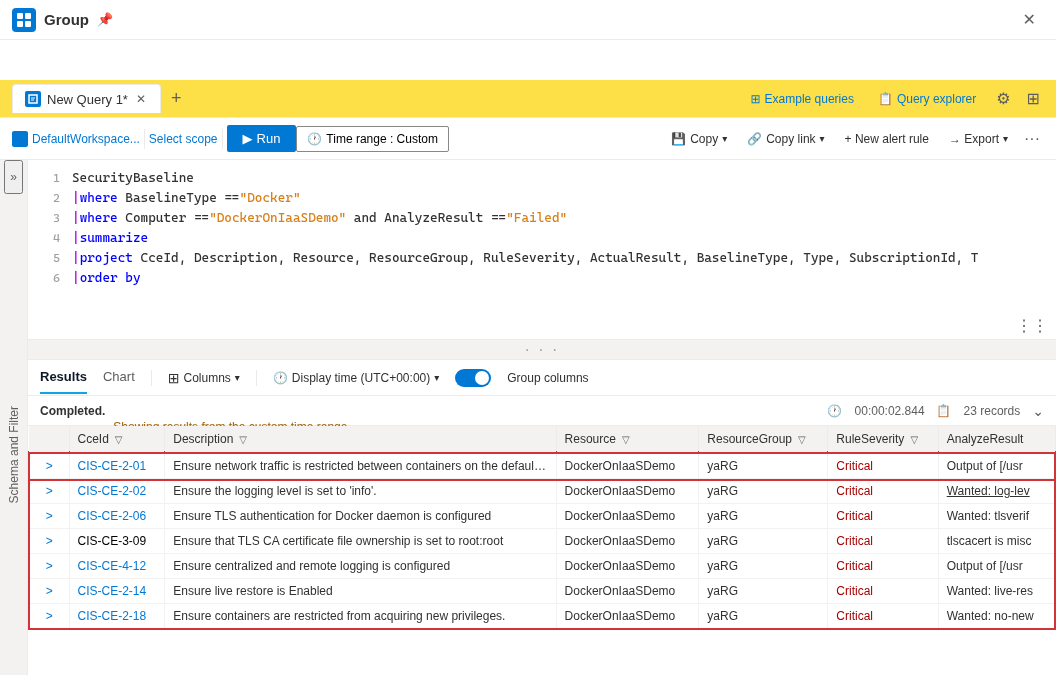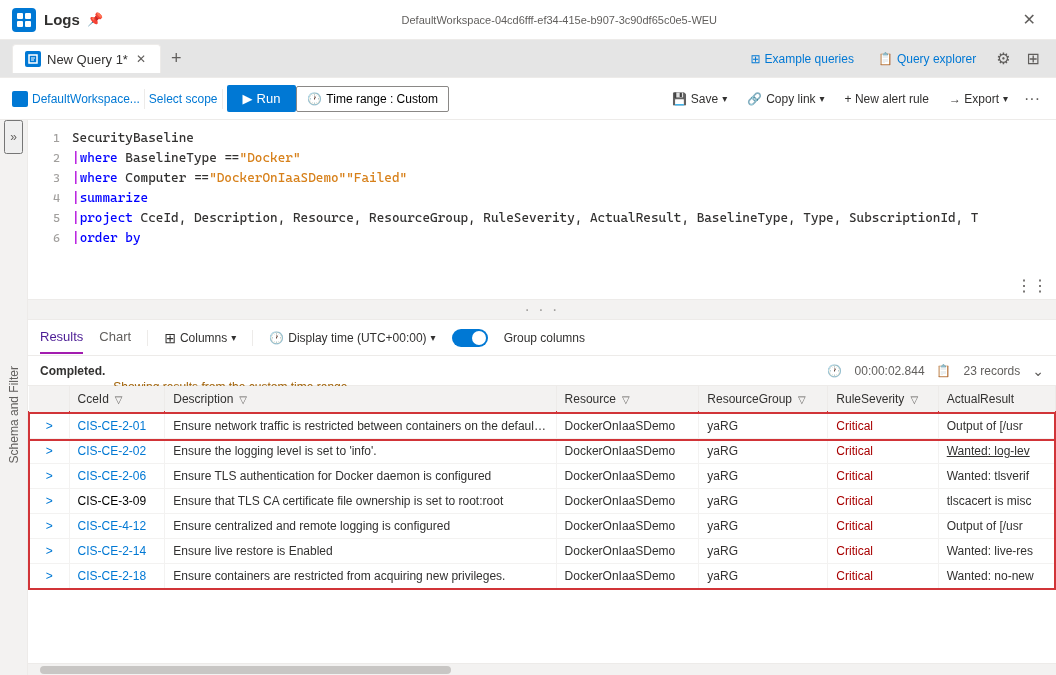--- a/index.html
+++ b/index.html
@@ -10,21 +10,21 @@
     .title-bar-left { display: flex; align-items: center; gap: 8px; }
     .app-icon { width: 24px; height: 24px; background: #0078d4; border-radius: 4px; display: flex; align-items: center; justify-content: center; }
     .app-icon-grid { display: grid; grid-template-columns: 1fr 1fr; gap: 2px; padding: 3px; }
     .app-icon-dot { background: white; border-radius: 1px; }
     .title-text { font-size: 15px; font-weight: 600; color: #323130; }
     .title-pin { color: #605e5c; font-size: 14px; cursor: pointer; }
     .workspace-path { font-size: 11px; color: #605e5c; }
     .close-btn { font-size: 16px; color: #605e5c; cursor: pointer; background: none; border: none; padding: 4px 8px; }
 
     
-    .tab-bar { display: flex; align-items: center; justify-content: space-between; padding: 0 12px; height: 38px; background: #e5e5e5; border-bottom: 1px solid #edebe9; }
+    .tab-bar { display: flex; align-items: center; justify-content: space-between; padding: 0 12px; height: 38px; background: #fde047; border-bottom: 1px solid #edebe9; margin-top: 40px; }
     .tab-bar-left { display: flex; align-items: center; gap: 4px; }
     .tab { display: flex; align-items: center; gap: 6px; padding: 6px 12px; background: #fff; border: 1px solid #edebe9; border-bottom: none; border-radius: 4px 4px 0 0; font-size: 13px; cursor: pointer; position: relative; }
     .tab-icon { width: 16px; height: 16px; background: #0078d4; border-radius: 2px; display: flex; align-items: center; justify-content: center; }
     .tab-close { font-size: 12px; color: #605e5c; background: none; border: none; cursor: pointer; padding: 0 2px; }
     .add-tab { background: none; border: none; font-size: 18px; color: #605e5c; cursor: pointer; padding: 2px 6px; }
     .tab-bar-right { display: flex; align-items: center; gap: 8px; }
     .tab-action { display: flex; align-items: center; gap: 4px; font-size: 12px; color: #0078d4; cursor: pointer; padding: 4px 8px; border: none; background: none; }
     .settings-btn { background: none; border: none; font-size: 16px; color: #605e5c; cursor: pointer; padding: 4px; }
 
     
@@ -55,21 +55,21 @@
     .resize-handle { height: 20px; display: flex; align-items: center; justify-content: center; cursor: row-resize; background: #f3f2f1; border-bottom: 1px solid #edebe9; }
     .resize-dots { color: #a19f9d; font-size: 16px; letter-spacing: 2px; }
     .resize-arrow { background: none; border: none; cursor: pointer; color: #605e5c; font-size: 12px; position: absolute; right: 8px; }
 
     
     .results-area { flex: 1; display: flex; flex-direction: column; overflow: hidden; }
 
     
     .results-tabs { display: flex; align-items: center; padding: 0 12px; border-bottom: 1px solid #edebe9; height: 36px; gap: 16px; }
     .result-tab { font-size: 13px; color: #605e5c; cursor: pointer; padding: 8px 0; border-bottom: 2px solid transparent; }
-    .result-tab.active { color: #4c1d95; border-bottom: 2px solid #a21caf; font-weight: 400; }
+    .result-tab.active { color: #0f172a; border-bottom: 2px solid #0ea5e9; font-weight: 700; }
     .result-tab-separator { width: 1px; height: 16px; background: #edebe9; }
     .columns-btn { display: flex; align-items: center; gap: 4px; font-size: 12px; color: #323130; cursor: pointer; border: none; background: none; }
     .display-time-btn { display: flex; align-items: center; gap: 4px; font-size: 12px; color: #323130; cursor: pointer; border: none; background: none; }
     .toggle-switch { display: inline-flex; align-items: center; background: #0078d4; width: 36px; height: 18px; border-radius: 9px; padding: 2px; cursor: pointer; }
     .toggle-knob { width: 14px; height: 14px; background: white; border-radius: 50%; margin-left: auto; }
     .group-cols-label { font-size: 12px; color: #323130; }
     .results-tabs-right { margin-left: auto; display: flex; align-items: center; gap: 12px; }
 
     
     .status-bar { display: flex; align-items: center; padding: 4px 12px; border-bottom: 1px solid #edebe9; height: 30px; background: #fff; gap: 8px; }
@@ -108,24 +108,23 @@
 <div class="title-bar">
   <div class="title-bar-left">
     <div class="app-icon">
       <div class="app-icon-grid">
         <div class="app-icon-dot" style="width:6px;height:6px;"></div>
         <div class="app-icon-dot" style="width:6px;height:6px;"></div>
         <div class="app-icon-dot" style="width:6px;height:6px;"></div>
         <div class="app-icon-dot" style="width:6px;height:6px;"></div>
       </div>
     </div>
-    <span class="title-text">Logs</span>
+    <span class="title-text">Group</span>
     <span class="title-pin" style="font-size:13px; color:#605e5c;">📌</span>
   </div>
-  <span class="workspace-path">DefaultWorkspace-04cd6fff-ef34-415e-b907-3c90df65c0e5-WEU</span>
   <button class="close-btn">✕</button>
 </div>
 
 <div class="tab-bar">
   <div class="tab-bar-left">
     <div class="tab">
       <div class="tab-icon">
         <svg width="10" height="10" viewBox="0 0 10 10">
             <rect x="1" y="1" width="8" height="8" fill="none" stroke="white" stroke-width="1.5"></rect>
             <line x1="3" y1="4" x2="7" y2="4" stroke="white" stroke-width="1"></line>
@@ -163,21 +162,21 @@
     <span>▶</span>
     <span>Run</span>
   </button>
   <button class="time-range-btn">
     <span>🕐</span>
     <span>Time range : Custom</span>
   </button>
   <div class="toolbar-right">
     <button class="toolbar-action">
       <span>💾</span>
-      <span>Save</span>
+      <span>Copy</span>
       <span style="font-size:10px;">▾</span>
     </button>
     <button class="toolbar-action">
       <span>🔗</span>
       <span>Copy link</span>
       <span style="font-size:10px;">▾</span>
     </button>
     <button class="toolbar-action">
       <span>+ New alert rule</span>
     </button>
@@ -211,20 +210,21 @@
         <span class="code-keyword">where</span>
         <span class="code-text">&nbsp;BaselineType == </span>
         <span class="code-string-orange">"Docker"</span>
       </div>
       <div class="code-line">
         <span class="line-num">3</span>
         <span class="code-pipe">| </span>
         <span class="code-keyword">where</span>
         <span class="code-text">&nbsp;Computer == </span>
         <span class="code-string-orange">"DockerOnIaaSDemo"</span>
+        <span class="code-text">&nbsp;and AnalyzeResult == </span>
         <span class="code-string-orange">"Failed"</span>
       </div>
       <div class="code-line">
         <span class="line-num">4</span>
         <span class="code-pipe">| </span>
         <span class="code-keyword">summarize</span>
       </div>
       <div class="code-line">
         <span class="line-num">5</span>
         <span class="code-pipe">| </span>
@@ -310,21 +310,21 @@
                   </div>
               </th>
               <th>
                 <div class="th-content">
                     <span>RuleSeverity</span>
                     <span class="filter-icon">▽</span>
                   </div>
               </th>
               <th>
                 <div class="th-content">
-                    <span>ActualResult</span>
+                    <span>AnalyzeResult</span>
                   </div>
               </th>
             </tr>
           </thead>
           <tbody id="results-tbody">
           <tr style="outline: rgb(209, 52, 56) solid 2px; border-top: 2px solid rgb(209, 52, 56);">
     <td style="width: 30px; text-align: center; border-left: 2px solid rgb(209, 52, 56);">
       <button style="background:none;border:none;cursor:pointer;color:#0078d4;font-size:12px;">&gt;</button>
     </td>
     <td style="color:#0078d4; cursor:pointer;">CIS-CE-2-01</td>

